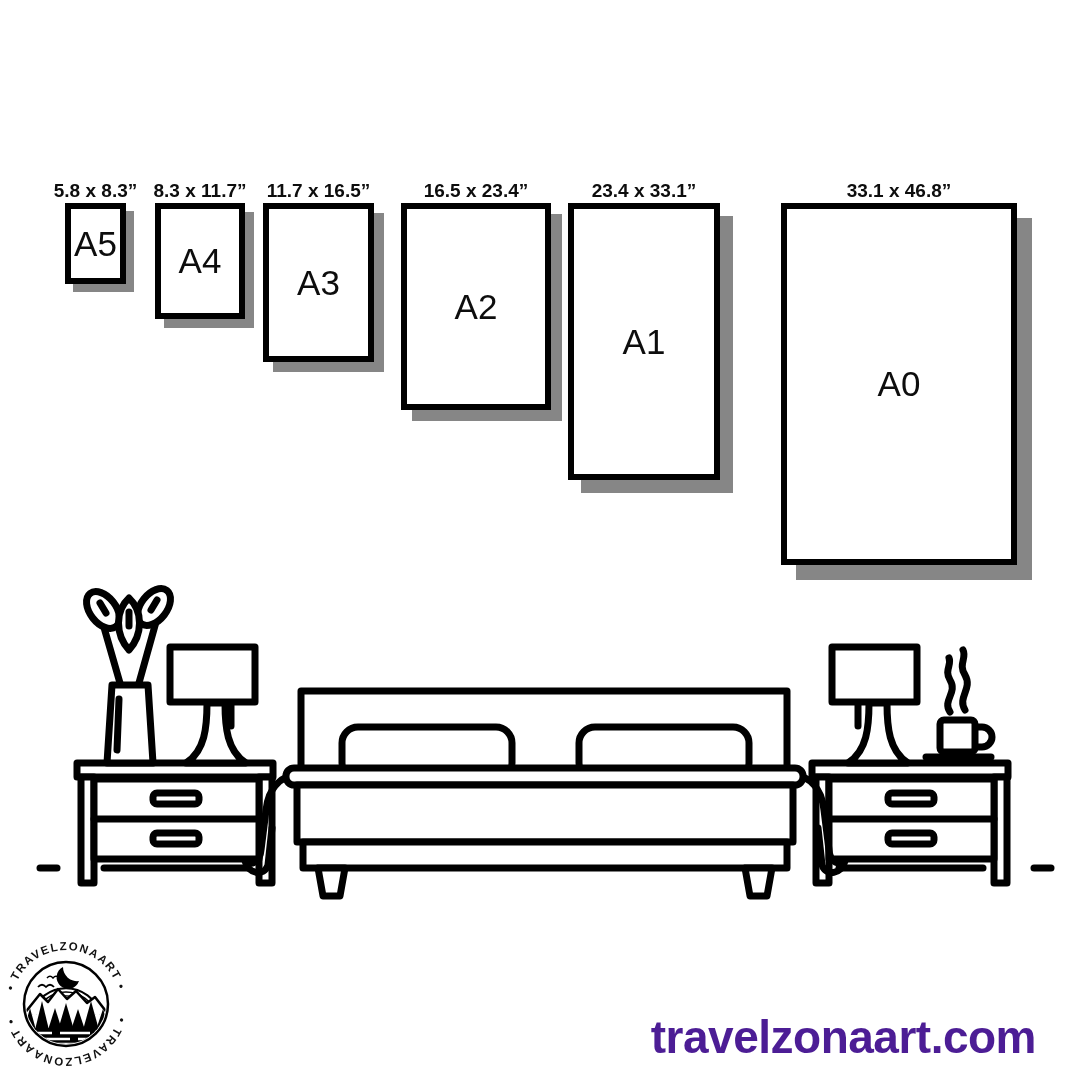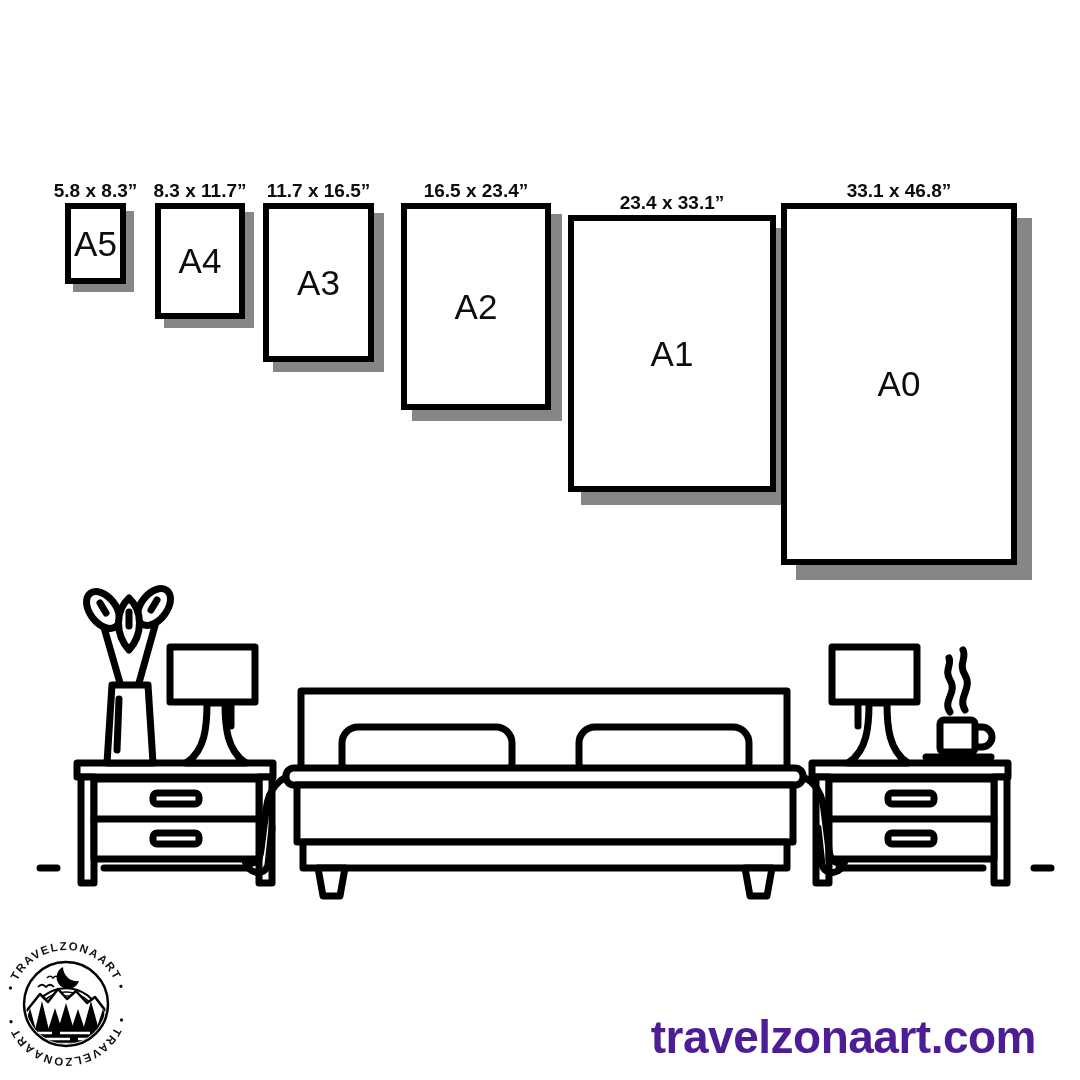--- a/index.html
+++ b/index.html
@@ -53,21 +53,21 @@
       <div class="code">A4</div>
     </div>
     <div class="paper" style="left:263px;top:203px;width:111px;height:159px;box-shadow:10px 10px 0 var(--shadow);">
       <div class="dim">11.7 x 16.5”</div>
       <div class="code">A3</div>
     </div>
     <div class="paper" style="left:401px;top:203px;width:150px;height:207px;box-shadow:11px 11px 0 var(--shadow);">
       <div class="dim">16.5 x 23.4”</div>
       <div class="code">A2</div>
     </div>
-    <div class="paper" style="left:568px;top:203px;width:208px;height:277px;box-shadow:13px 13px 0 var(--shadow);margin-top:12px;">
+    <div class="paper" style="left:568px;top:203px;width:152px;height:277px;box-shadow:13px 13px 0 var(--shadow);">
       <div class="dim">23.4 x 33.1”</div>
       <div class="code">A1</div>
     </div>
     <div class="paper" style="left:781px;top:203px;width:236px;height:362px;box-shadow:15px 15px 0 var(--shadow);">
       <div class="dim">33.1 x 46.8”</div>
       <div class="code">A0</div>
     </div>
   </div>
 
   <svg class="bedroom" width="1080" height="350" viewBox="0 560 1080 350" aria-hidden="true">

